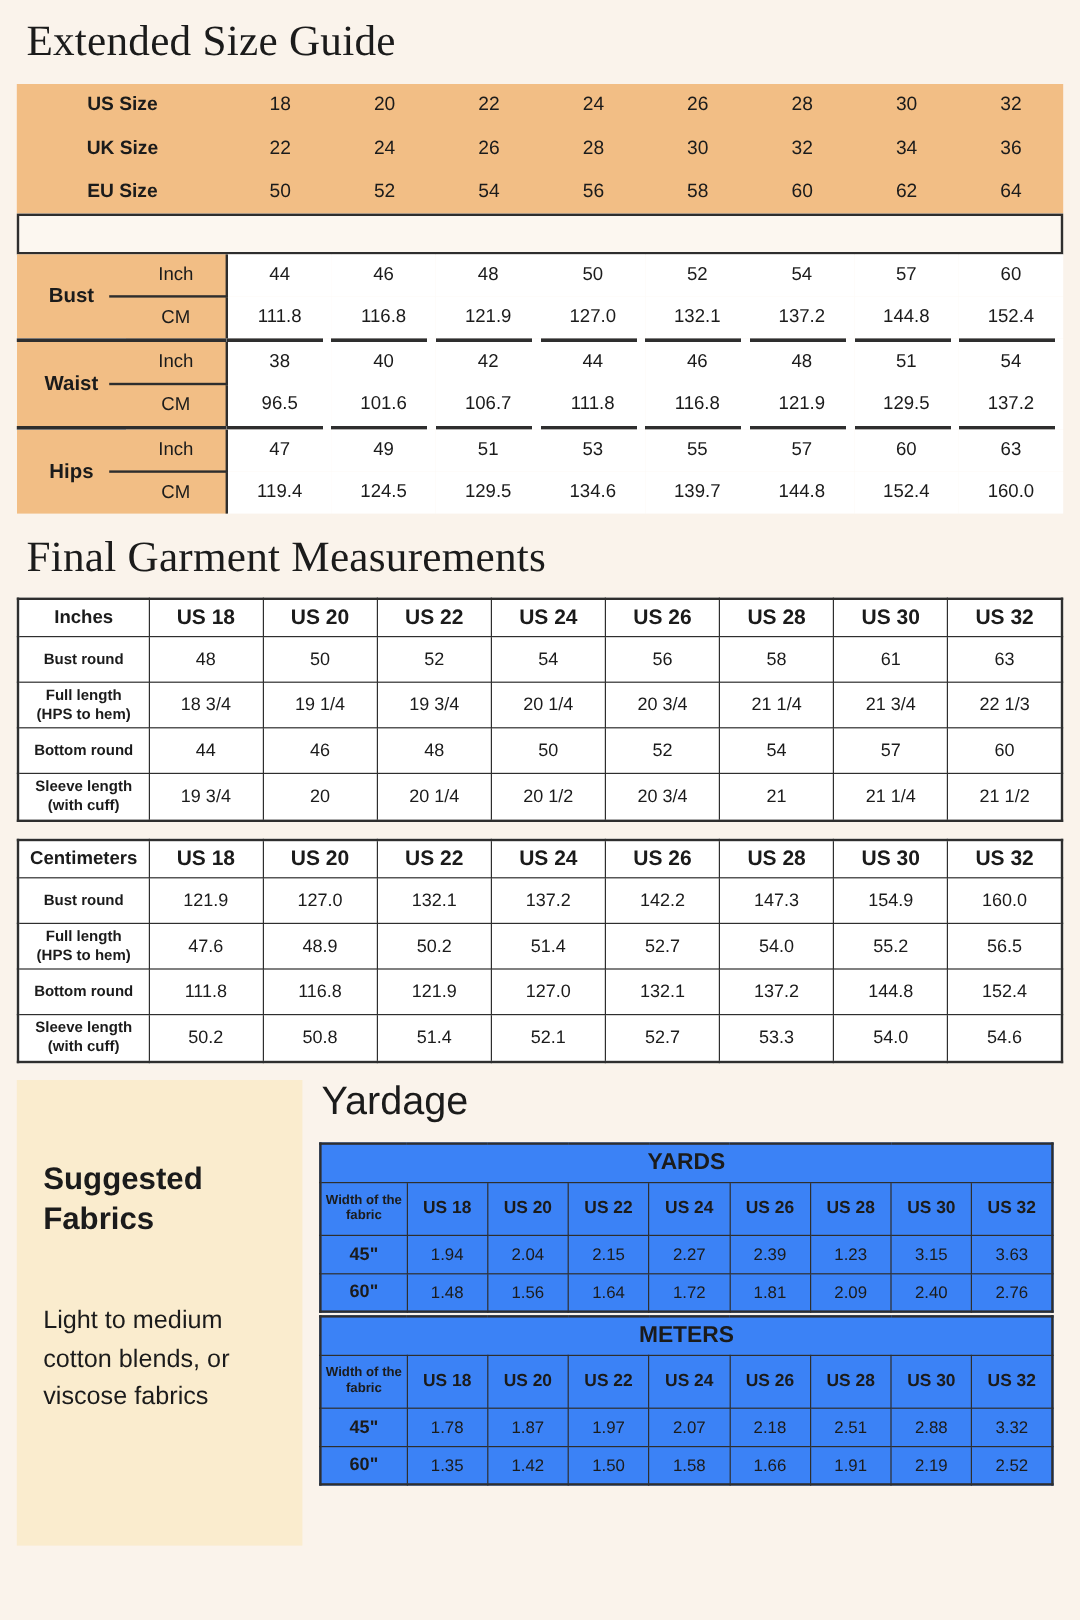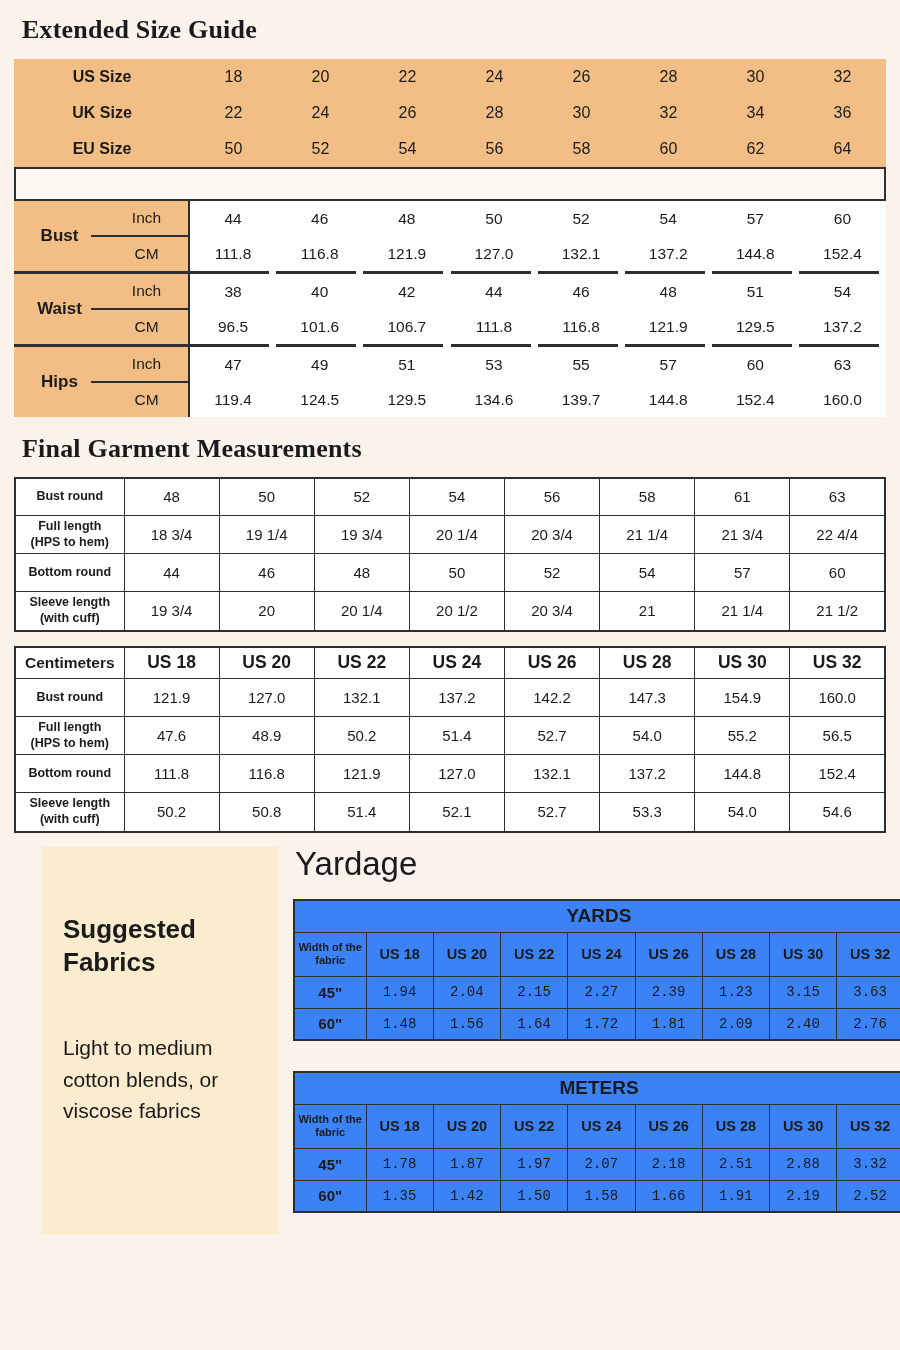--- a/index.html
+++ b/index.html
@@ -14,21 +14,21 @@
   body{
     width:900px;height:1350px;overflow:hidden;
     background:var(--page-bg);
     color:var(--ink);
     font-family:"Liberation Sans",sans-serif;
   }
   .page{padding:8px 14px 0;}
 
   h1.serif,h2.serif{
     font-family:"Liberation Serif",serif;
-    font-weight:700;font-size:26px;line-height:1.05;
+    font-weight:400;font-size:36px;line-height:1.05;
     margin:8px 0 16px 8px;letter-spacing:.2px;
   }
   h2.serif{margin-top:18px;margin-bottom:14px;}
 
   
   table{border-collapse:collapse;}
   .size-table{width:872px;table-layout:fixed;background:var(--orange);}
   .size-table td{height:36px;text-align:center;font-size:16px;padding:0;}
   .size-table td.label{font-weight:700;}
 
@@ -60,34 +60,34 @@
   .grid-table th.corner{font-size:15.5px;}
   .grid-table th.szh{font-size:17.5px;}
   .grid-table td.rowlab{font-weight:700;font-size:12.5px;line-height:1.25;padding:3px 8px;}
   .grid-table td.val{font-size:15px;height:38px;}
   #cmTable{margin-top:14px;}
 
   
   .yardage{display:flex;align-items:flex-start;margin-top:14px;}
   .fabrics-box{
     width:238px;height:388px;background:var(--sidebar);
-    padding:66px 18px 0 22px;flex:none;margin-left:27px;
+    padding:66px 18px 0 22px;flex:none;
   }
   .fabrics-box h3{font-size:26px;font-weight:700;line-height:1.3;margin:0 0 52px;}
   .fabrics-box p{font-size:21px;line-height:1.5;margin:0;}
   .yardage-main{margin-left:14px;}
   .yardage-title{font-size:33px;font-weight:400;margin:0 0 18px 2px;line-height:1.05;}
   .yard-table{width:612px;table-layout:fixed;border:2px solid var(--line);background:#3b82f6;}
   .yard-table th,.yard-table td{border:1.5px solid var(--line);text-align:center;}
   .yard-table th.ytitle{font-size:19px;height:32px;font-weight:700;}
   .yard-table th.ycorner{font-size:11px;line-height:1.2;padding:3px 2px;font-weight:700;}
   .yard-table th.ysize{font-size:14.5px;height:44px;font-weight:700;}
   .yard-table td.ylab{font-weight:700;font-size:15px;height:32px;}
-  .yard-table td.yval{font-size:14px;font-family:Liberation Mono, monospace;}
-  #metersTable{margin-top:30px;}
+  .yard-table td.yval{font-size:14px;}
+  #metersTable{margin-top:2px;}
 </style>
 </head>
 <body>
 
 <div class="page">
 
   <h1 class="serif">Extended Size Guide</h1>
 
   <table class="size-table">
     <colgroup>
@@ -222,40 +222,51 @@
 
   <h2 class="serif">Final Garment Measurements</h2>
 
   <table class="grid-table" id="inchesTable">
     <colgroup>
         <col style="width:109px">
         <col span="8">
       </colgroup>
     <tbody id="inchesBody">
         <tr>
+          <th class="corner">Inches</th>
+          <th class="szh">US 18</th>
+          <th class="szh">US 20</th>
+          <th class="szh">US 22</th>
+          <th class="szh">US 24</th>
+          <th class="szh">US 26</th>
+          <th class="szh">US 28</th>
+          <th class="szh">US 30</th>
+          <th class="szh">US 32</th>
+        </tr>
+        <tr>
           <td class="rowlab">Bust round</td>
           <td class="val">48</td>
           <td class="val">50</td>
           <td class="val">52</td>
           <td class="val">54</td>
           <td class="val">56</td>
           <td class="val">58</td>
           <td class="val">61</td>
           <td class="val">63</td>
         </tr>
         <tr>
           <td class="rowlab">Full length (HPS to hem)</td>
           <td class="val">18 3/4</td>
           <td class="val">19 1/4</td>
           <td class="val">19 3/4</td>
           <td class="val">20 1/4</td>
           <td class="val">20 3/4</td>
           <td class="val">21 1/4</td>
           <td class="val">21 3/4</td>
-          <td class="val">22 4/4</td>
+          <td class="val">22 1/3</td>
         </tr>
         <tr>
           <td class="rowlab">Bottom round</td>
           <td class="val">44</td>
           <td class="val">46</td>
           <td class="val">48</td>
           <td class="val">50</td>
           <td class="val">52</td>
           <td class="val">54</td>
           <td class="val">57</td>

